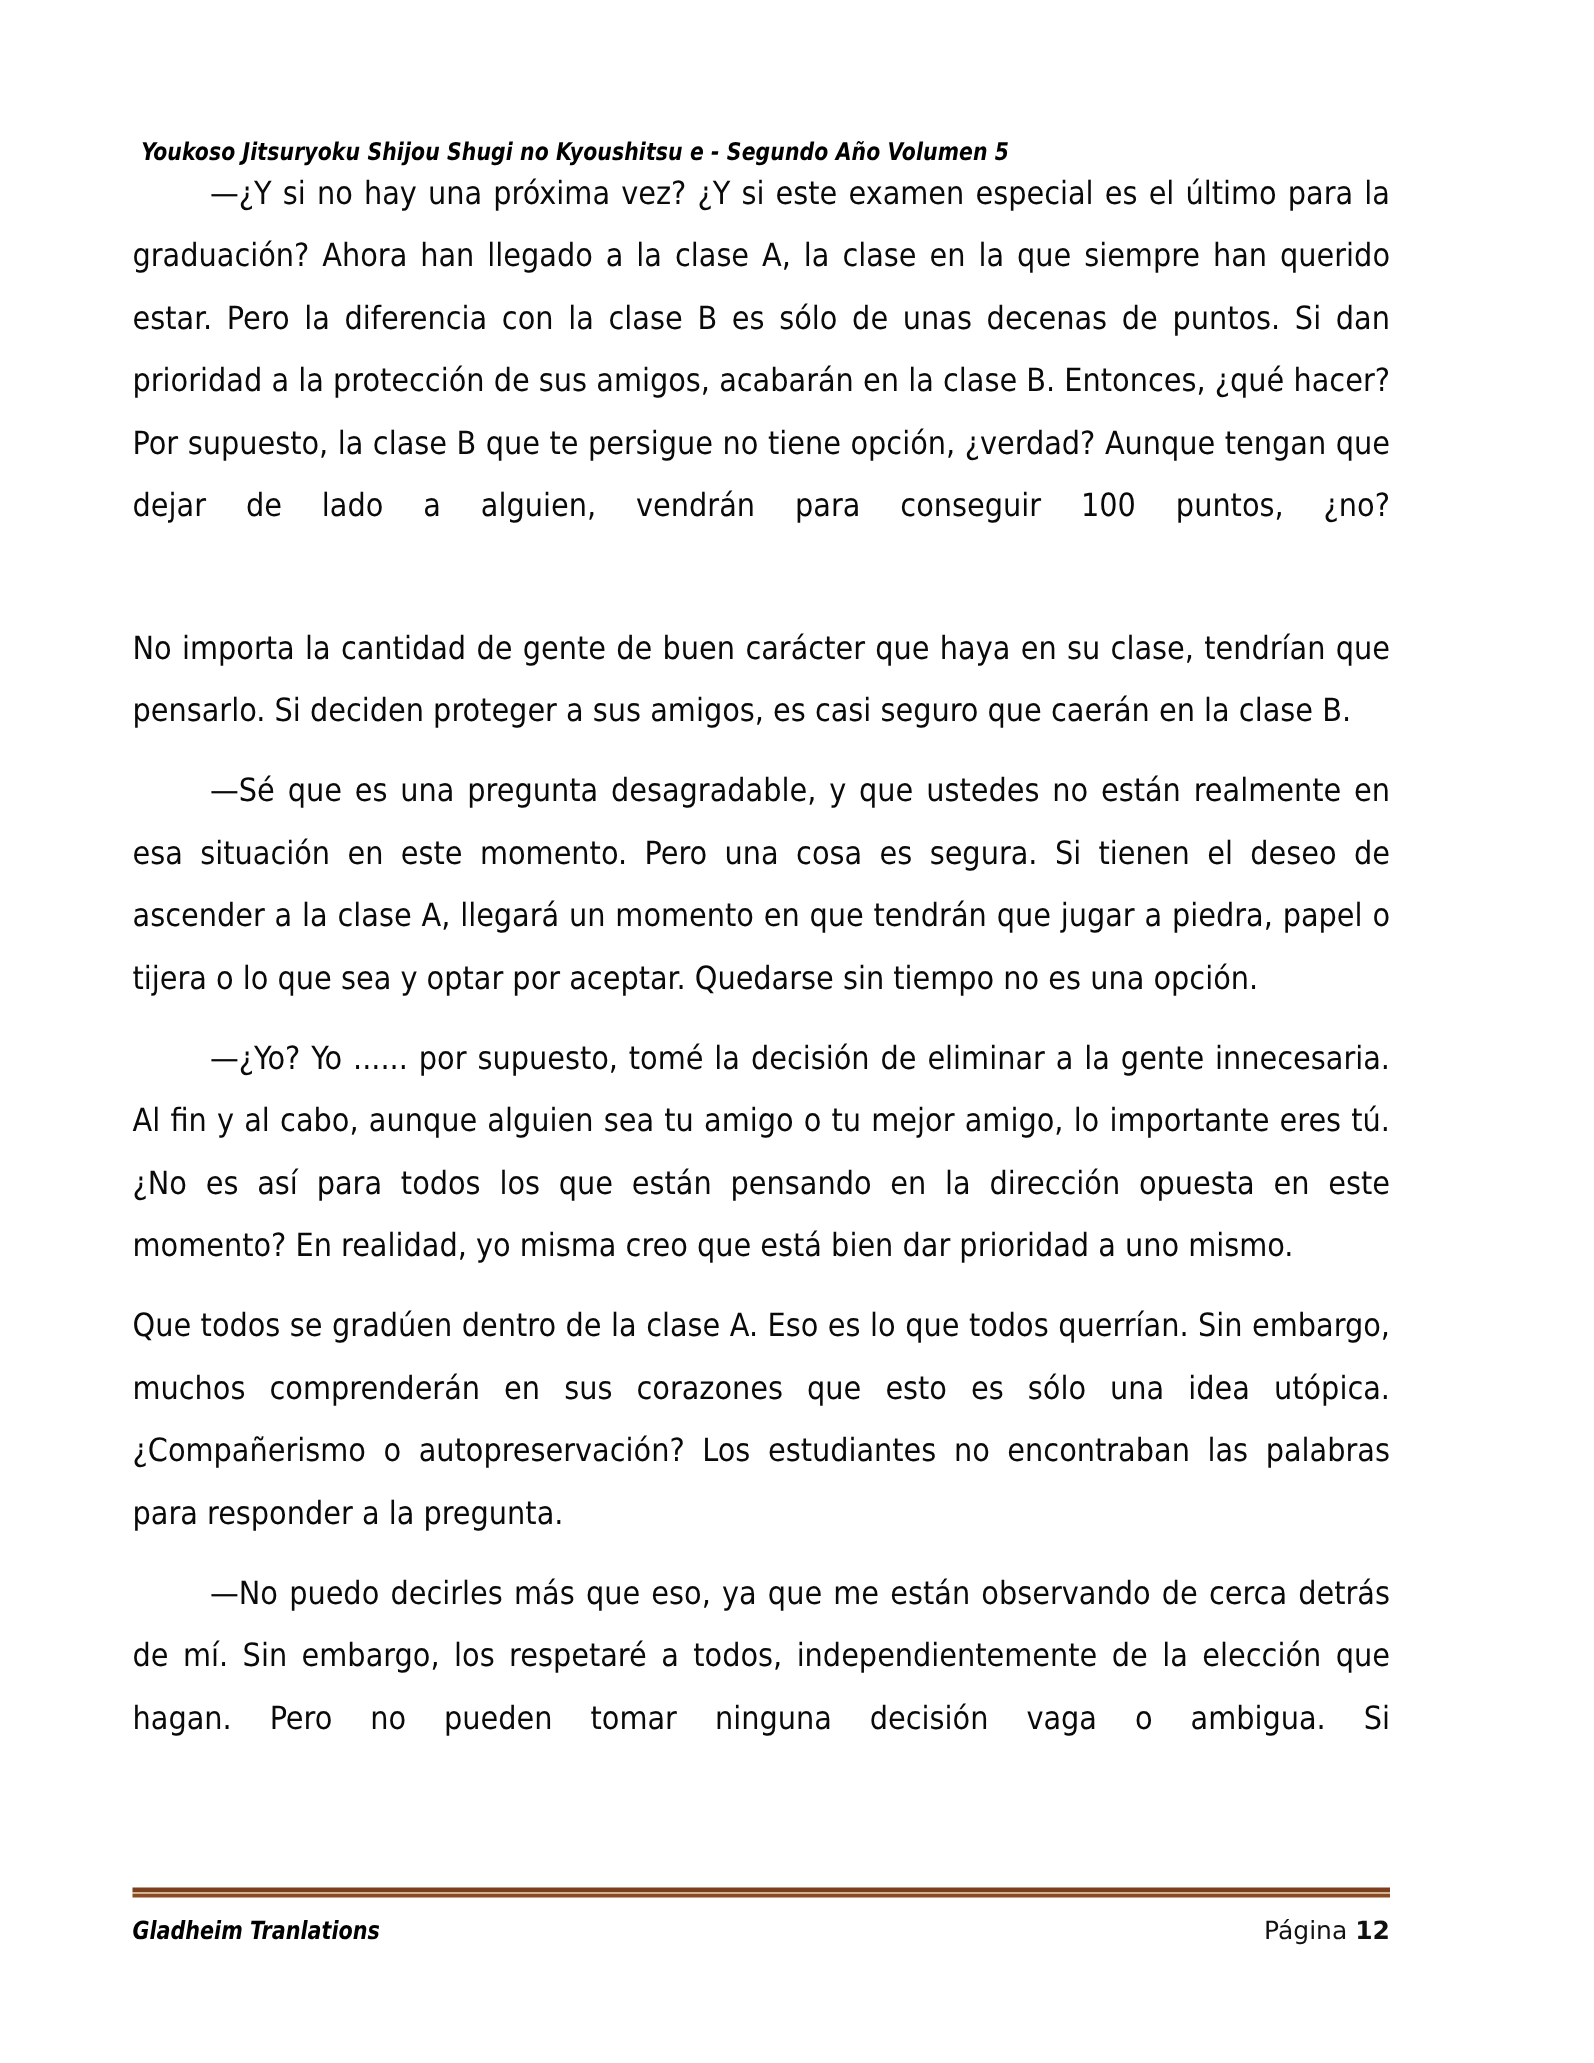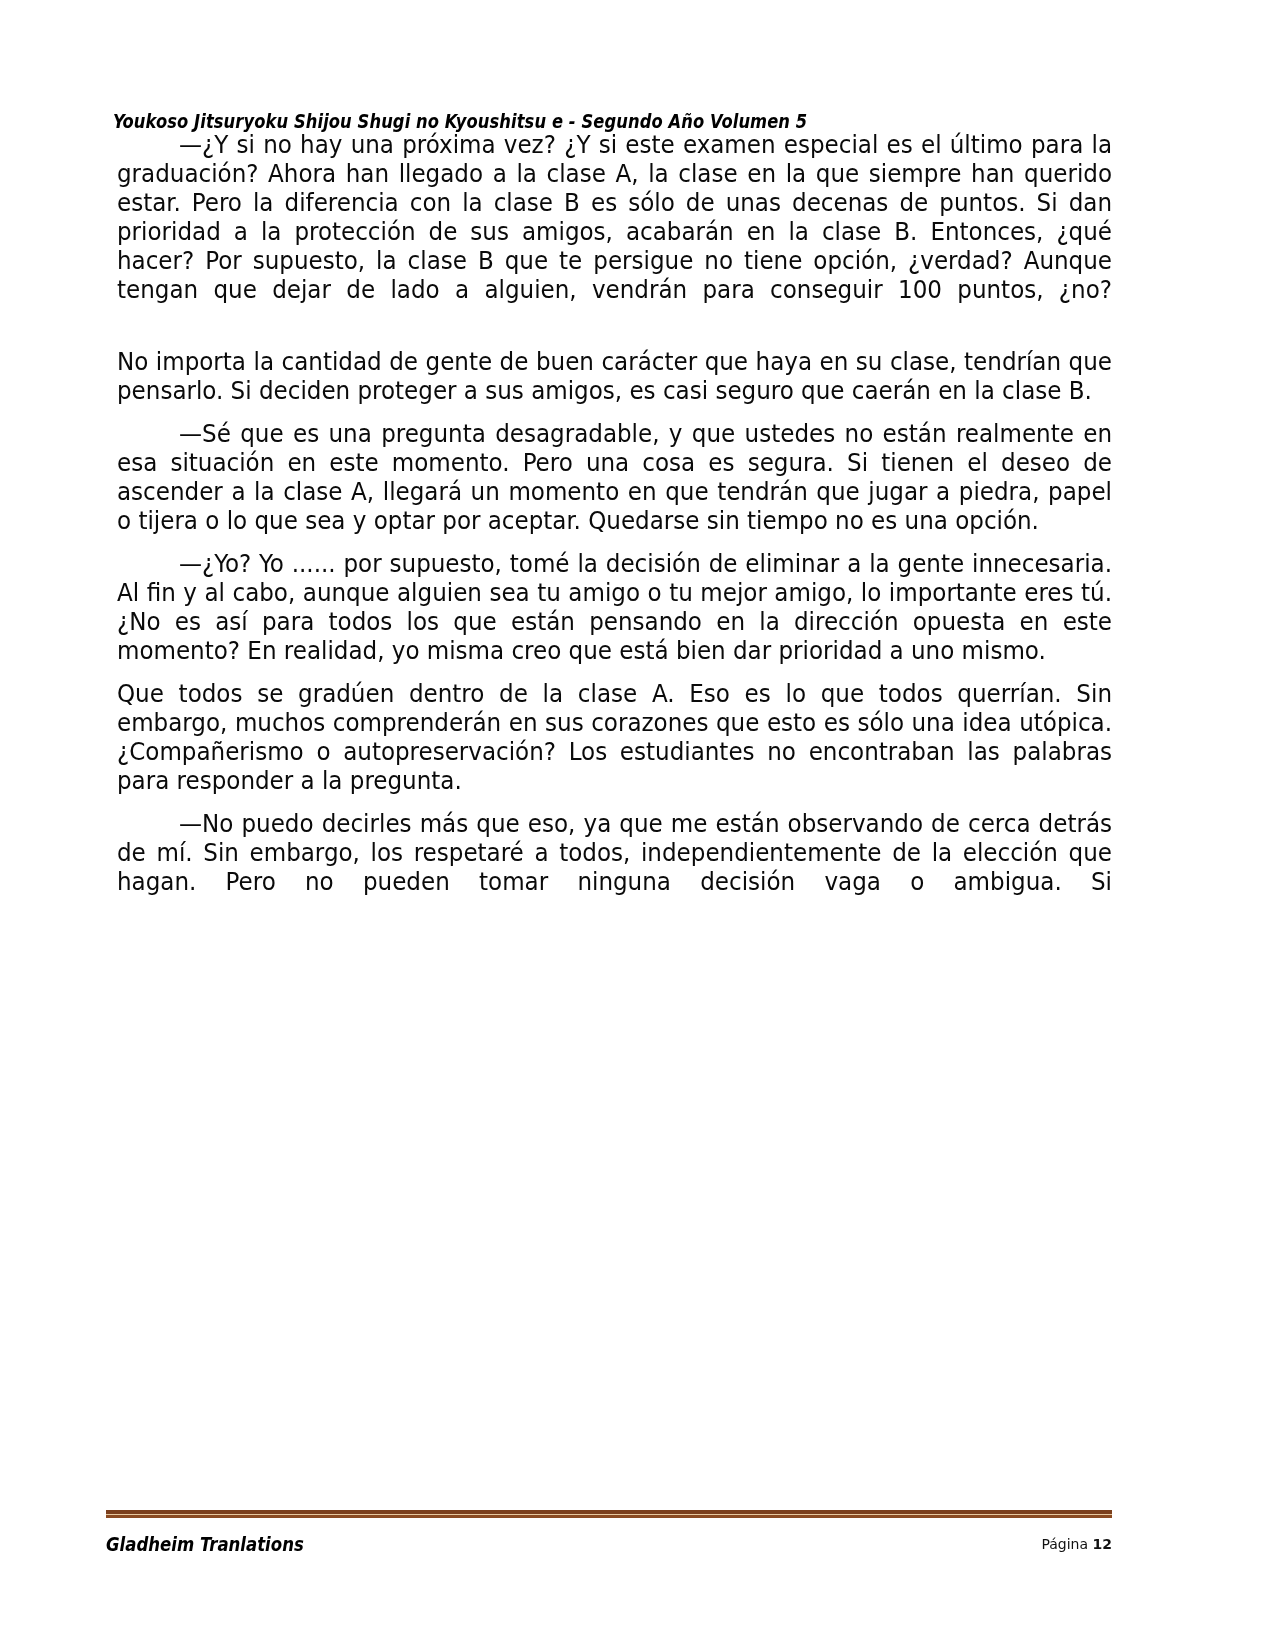--- a/index.html
+++ b/index.html
@@ -45,24 +45,24 @@
 
   
   .content {
     position: absolute;
     top: 130px;
     left: 106px;
     width: 1006px;
   }
 
   p.para {
-    margin: 0 0 4px 11px;
+    margin: 0 0 4px 0;
     font-family: "Liberation Sans Narrow", "DejaVu Sans Condensed", "Liberation Sans", sans-serif;
     font-size: 25.6px;
-    line-height: 29px;
+    line-height: 50px;
     text-align: justify;
     text-justify: inter-word;
     color: #0a0a0a;
     transform: scaleX(1.0);
     -webkit-font-smoothing: none;
   }
   p.para.indent {
     text-indent: 62px;
   }
   p.para.gap {
@@ -125,21 +125,21 @@
     font-weight: bold;
     font-style: italic;
     font-size: 20px;
     transform: scaleX(0.92);
     transform-origin: left center;
     white-space: nowrap;
     color: #000;
   }
   .footer-right {
     font-family: "DejaVu Sans", "Liberation Sans", sans-serif;
-    font-size: 14px;
+    font-size: 20px;
     color: #111;
     white-space: nowrap;
   }
   .footer-right .pageno {
     font-weight: bold;
   }
 </style>
 </head>
 <body>
 

